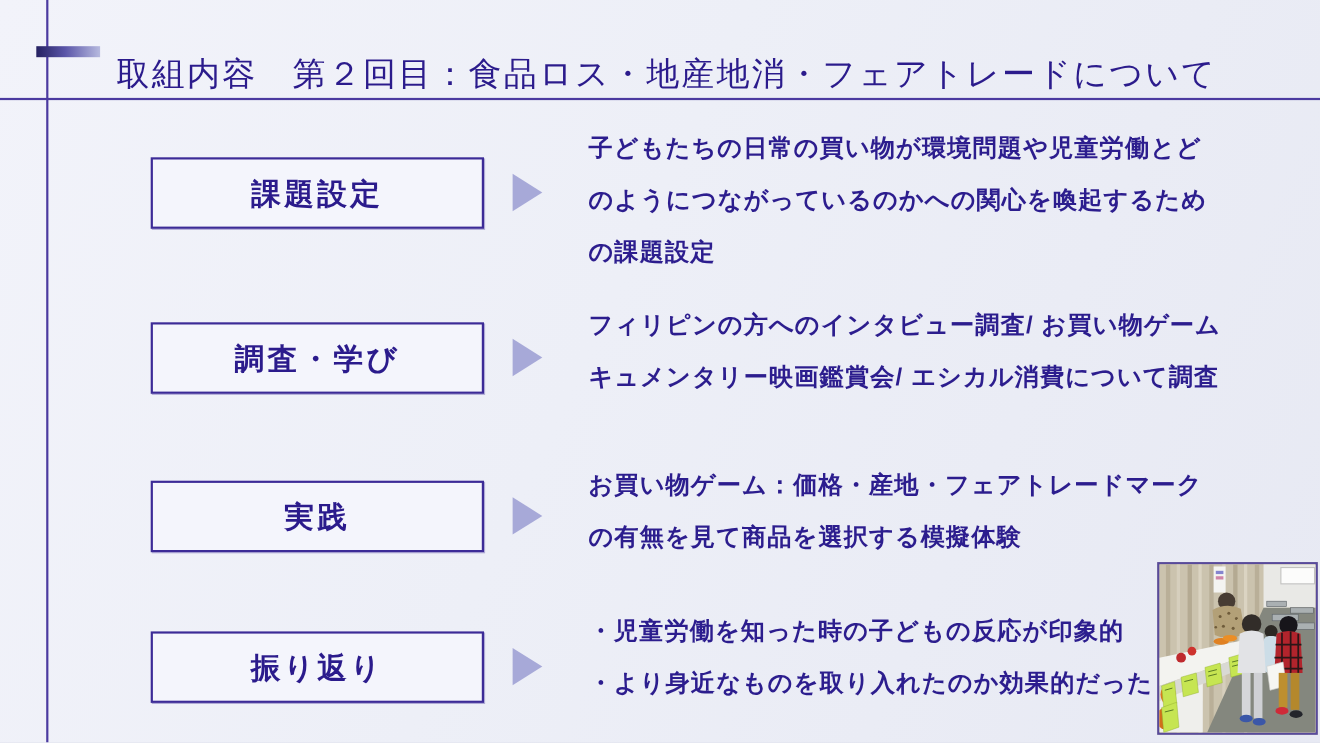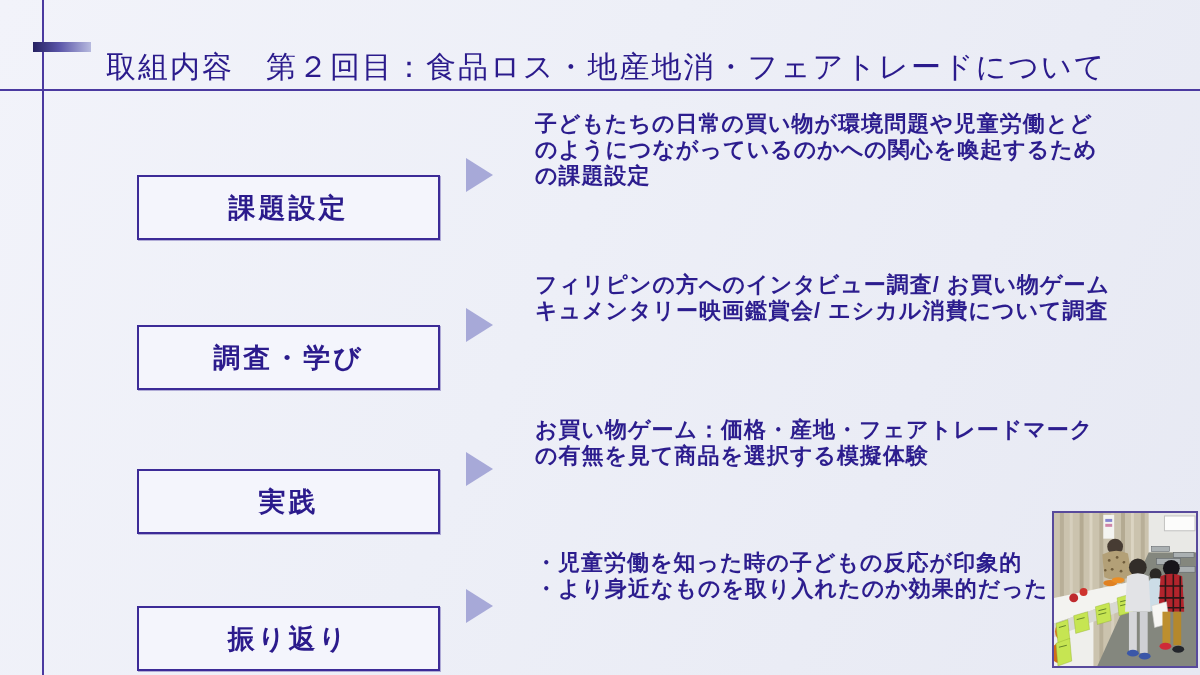--- a/index.html
+++ b/index.html
@@ -25,34 +25,33 @@
     letter-spacing:2px;white-space:nowrap;
   }
   
   .row{position:absolute;left:0;width:1200px;height:0;}
   .r1{top:143px}.r2{top:293px}.r3{top:437px}.r4{top:574px}
   .label-box{
     position:absolute;left:137px;top:0;width:303px;height:65px;
     box-sizing:border-box;background:#f4f5fc;border:2px solid #3c2b97;
     display:flex;align-items:center;justify-content:center;
     box-shadow:1px 1px 0 rgba(60,43,151,.35);
-    margin-top:32px;
   }
   .label-box span{
     font-size:27px;font-weight:700;color:#2b1b8c;letter-spacing:3px;white-space:nowrap;
   }
   .arrow{
     position:absolute;left:466px;top:15px;width:0;height:0;
     border-top:17px solid transparent;border-bottom:17px solid transparent;
     border-left:27px solid #a7a9d8;
   }
   .desc{
     position:absolute;left:535px;width:650px;
     font-size:22px;font-weight:700;color:#2c1d8e;
-    line-height:26px;letter-spacing:1px;white-space:pre-line;
+    line-height:47px;letter-spacing:1px;white-space:pre-line;
   }
   .r1 .desc{top:-32px}
   .r2 .desc{top:-21px}
   .r3 .desc{top:-20px}
   .r4 .desc{top:-24px}
   
   .photo{
     position:absolute;left:1052px;top:511px;width:146px;height:157px;margin:0;
     box-sizing:border-box;border:2px solid #584a9c;background:#cbc3ae;
   }

